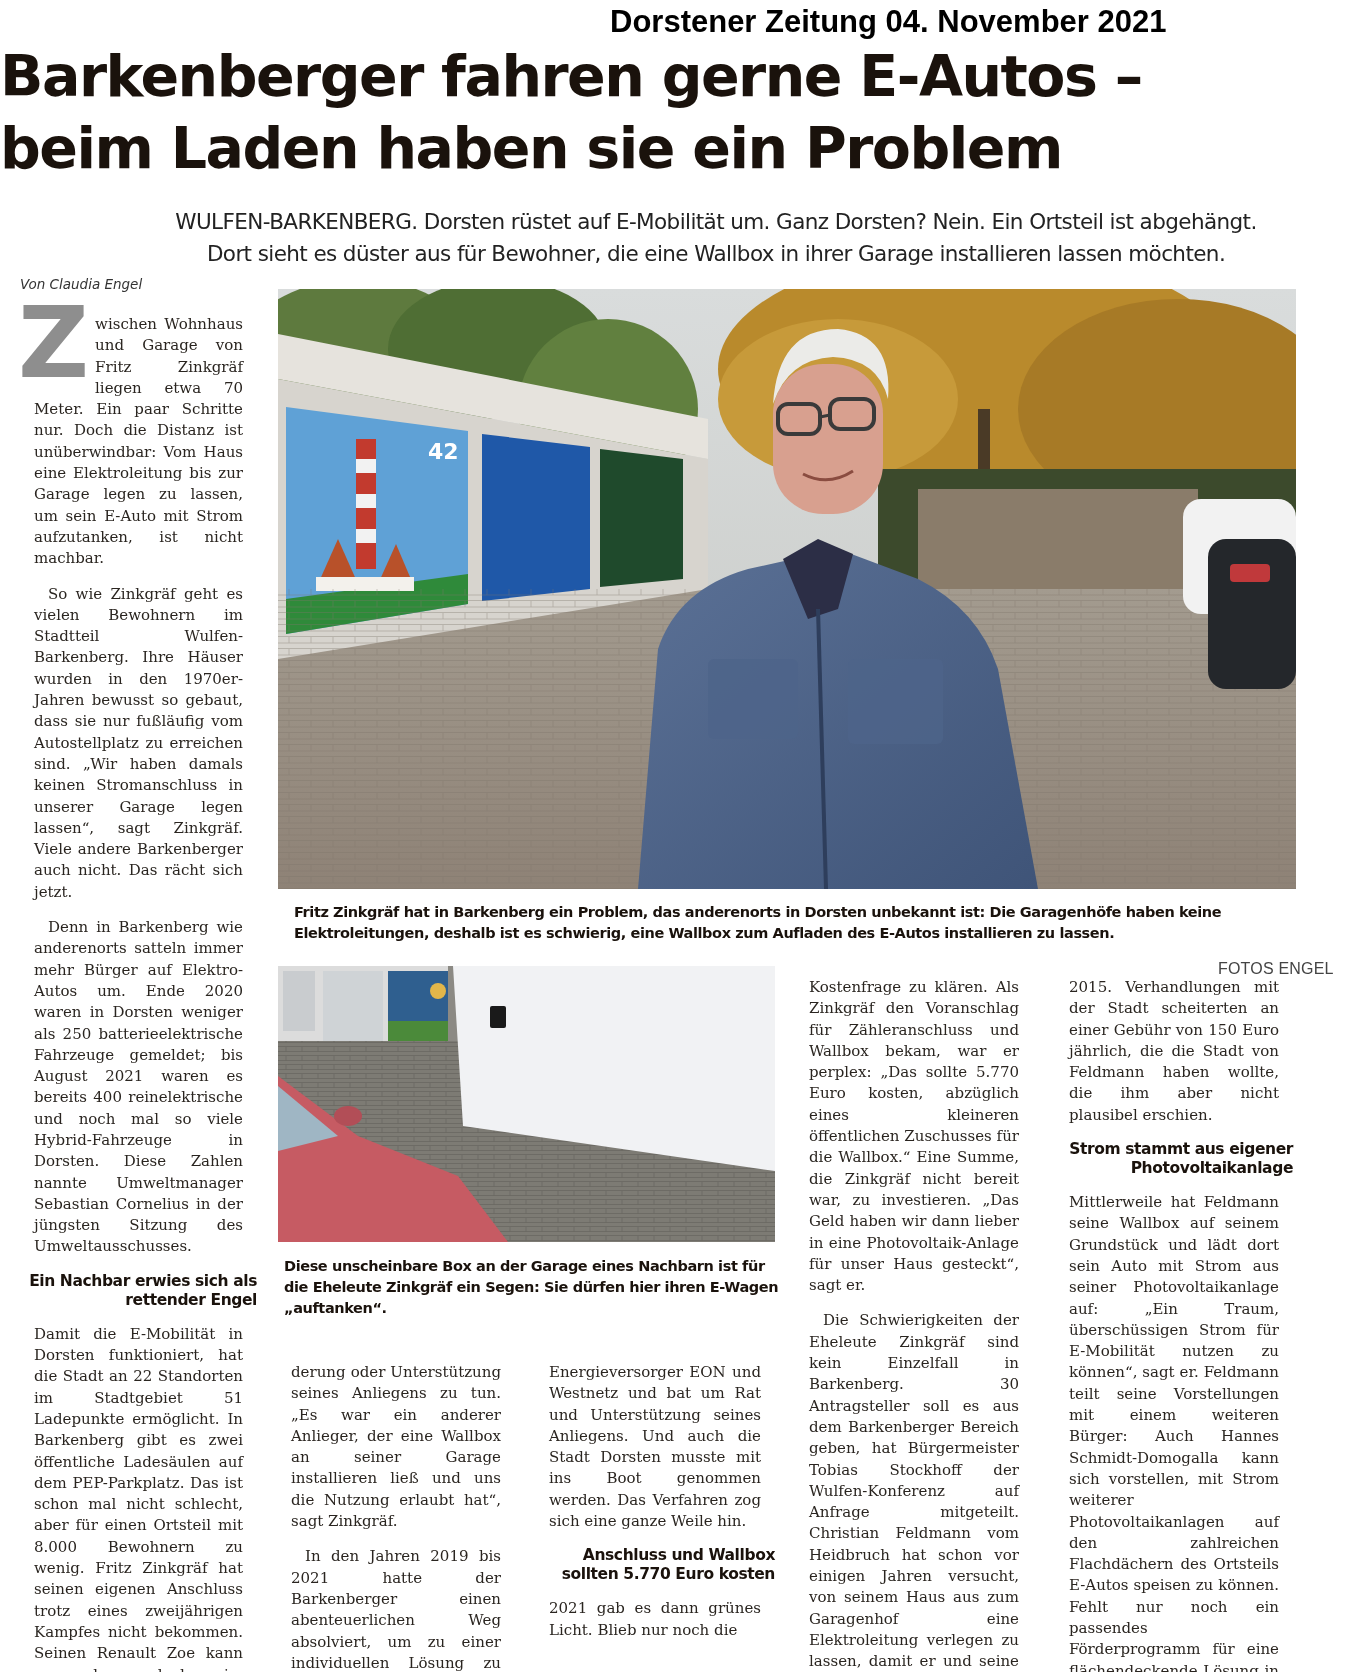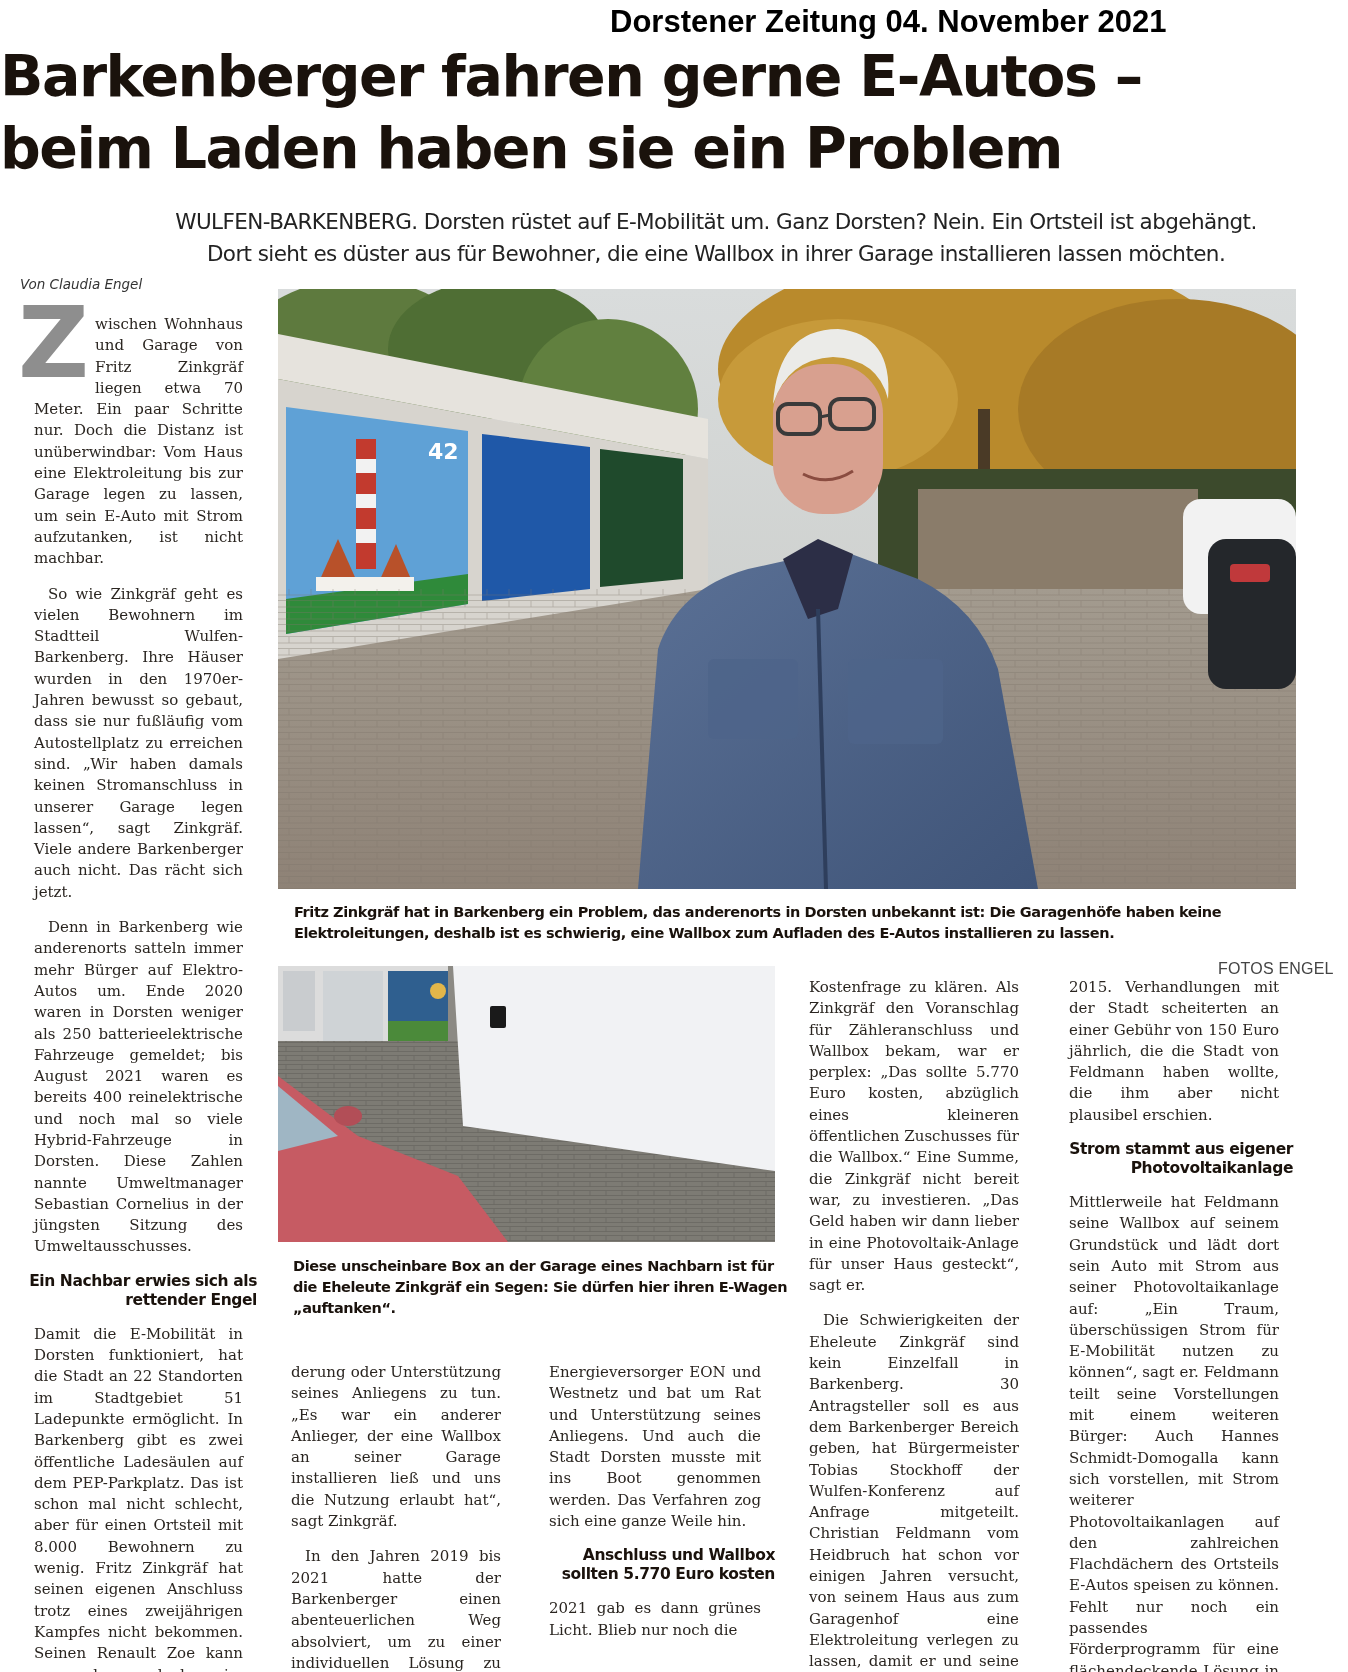--- a/index.html
+++ b/index.html
@@ -17,21 +17,21 @@
   .col3 { left: 535px; top: 1348px; width: 240px; }
   .col4 { left: 795px; top: 963px; width: 238px; }
   .col5 { left: 1055px; top: 963px; width: 238px; }
   .dropcap { float: left; font-family: "DejaVu Sans", sans-serif; font-weight: bold; font-size: 98px; line-height: 78px; color: #8e8e8e; margin: 4px 6px 0 -2px; height: 82px; }
   .subhead { font-family: "DejaVu Sans", sans-serif; font-weight: bold; font-size: 15.5px; line-height: 19px; color: #1a120c; margin: 14px 0 8px 0; text-align: right; letter-spacing: -0.4px; }
   .photo { overflow: hidden; }
   .photo-main { left: 278px; top: 289px; width: 1018px; height: 600px; background: #9a8f86; }
   .photo-small { left: 278px; top: 966px; width: 497px; height: 276px; background: #cfcfcf; }
   .caption { font-family: "DejaVu Sans", sans-serif; font-weight: bold; font-size: 14.5px; line-height: 21px; color: #1a120c; letter-spacing: -0.4px; }
   .caption-main { left: 278px; top: 902px; width: 1018px; margin-left: 16px; }
-  .caption-small { left: 293px; top: 1256px; width: 500px; }
+  .caption-small { left: 284px; top: 1256px; width: 500px; }
   .credit { left: 1218px; top: 960px; font-family: Liberation Sans, sans-serif; font-size: 16px; color: #444; letter-spacing: 0.2px; }
   svg { display: block; }
 </style>
 </head>
 <body>
 
 <div class="abs source-line">Dorstener Zeitung 04. November 2021</div>
 
 <h1 class="abs headline" style="margin:0;">
   <span>Barkenberger fahren gerne E-Autos –</span><br>

